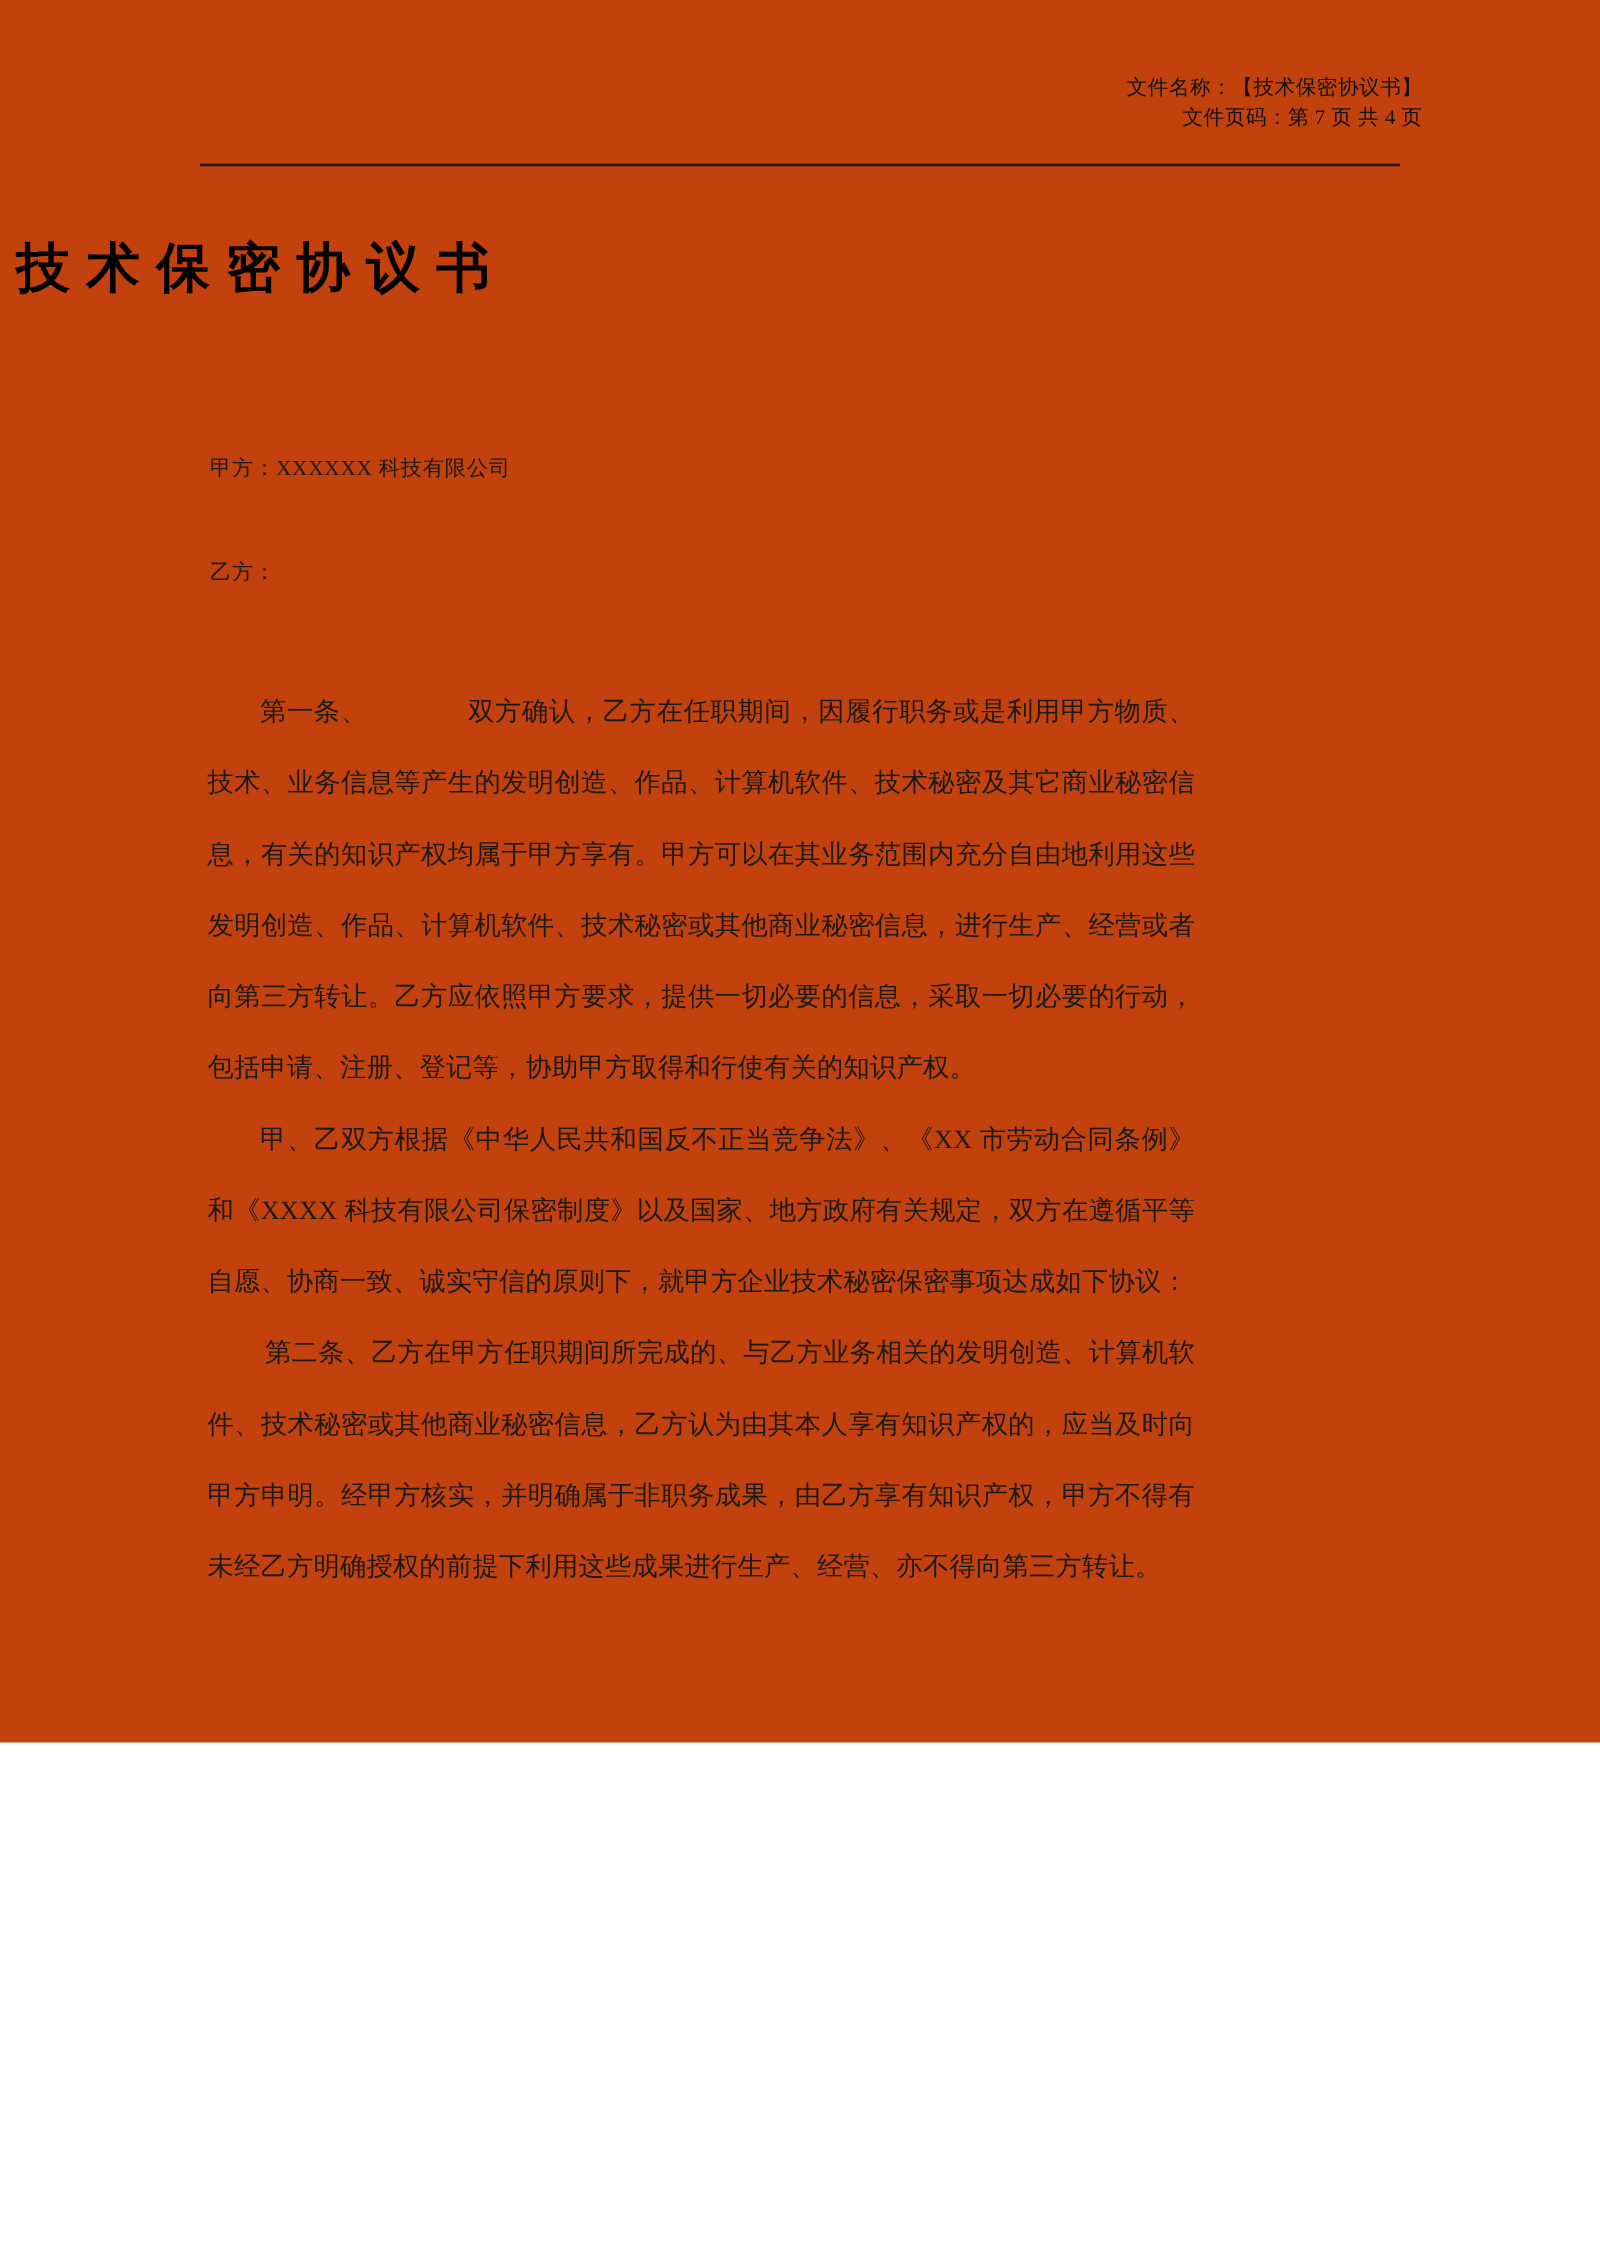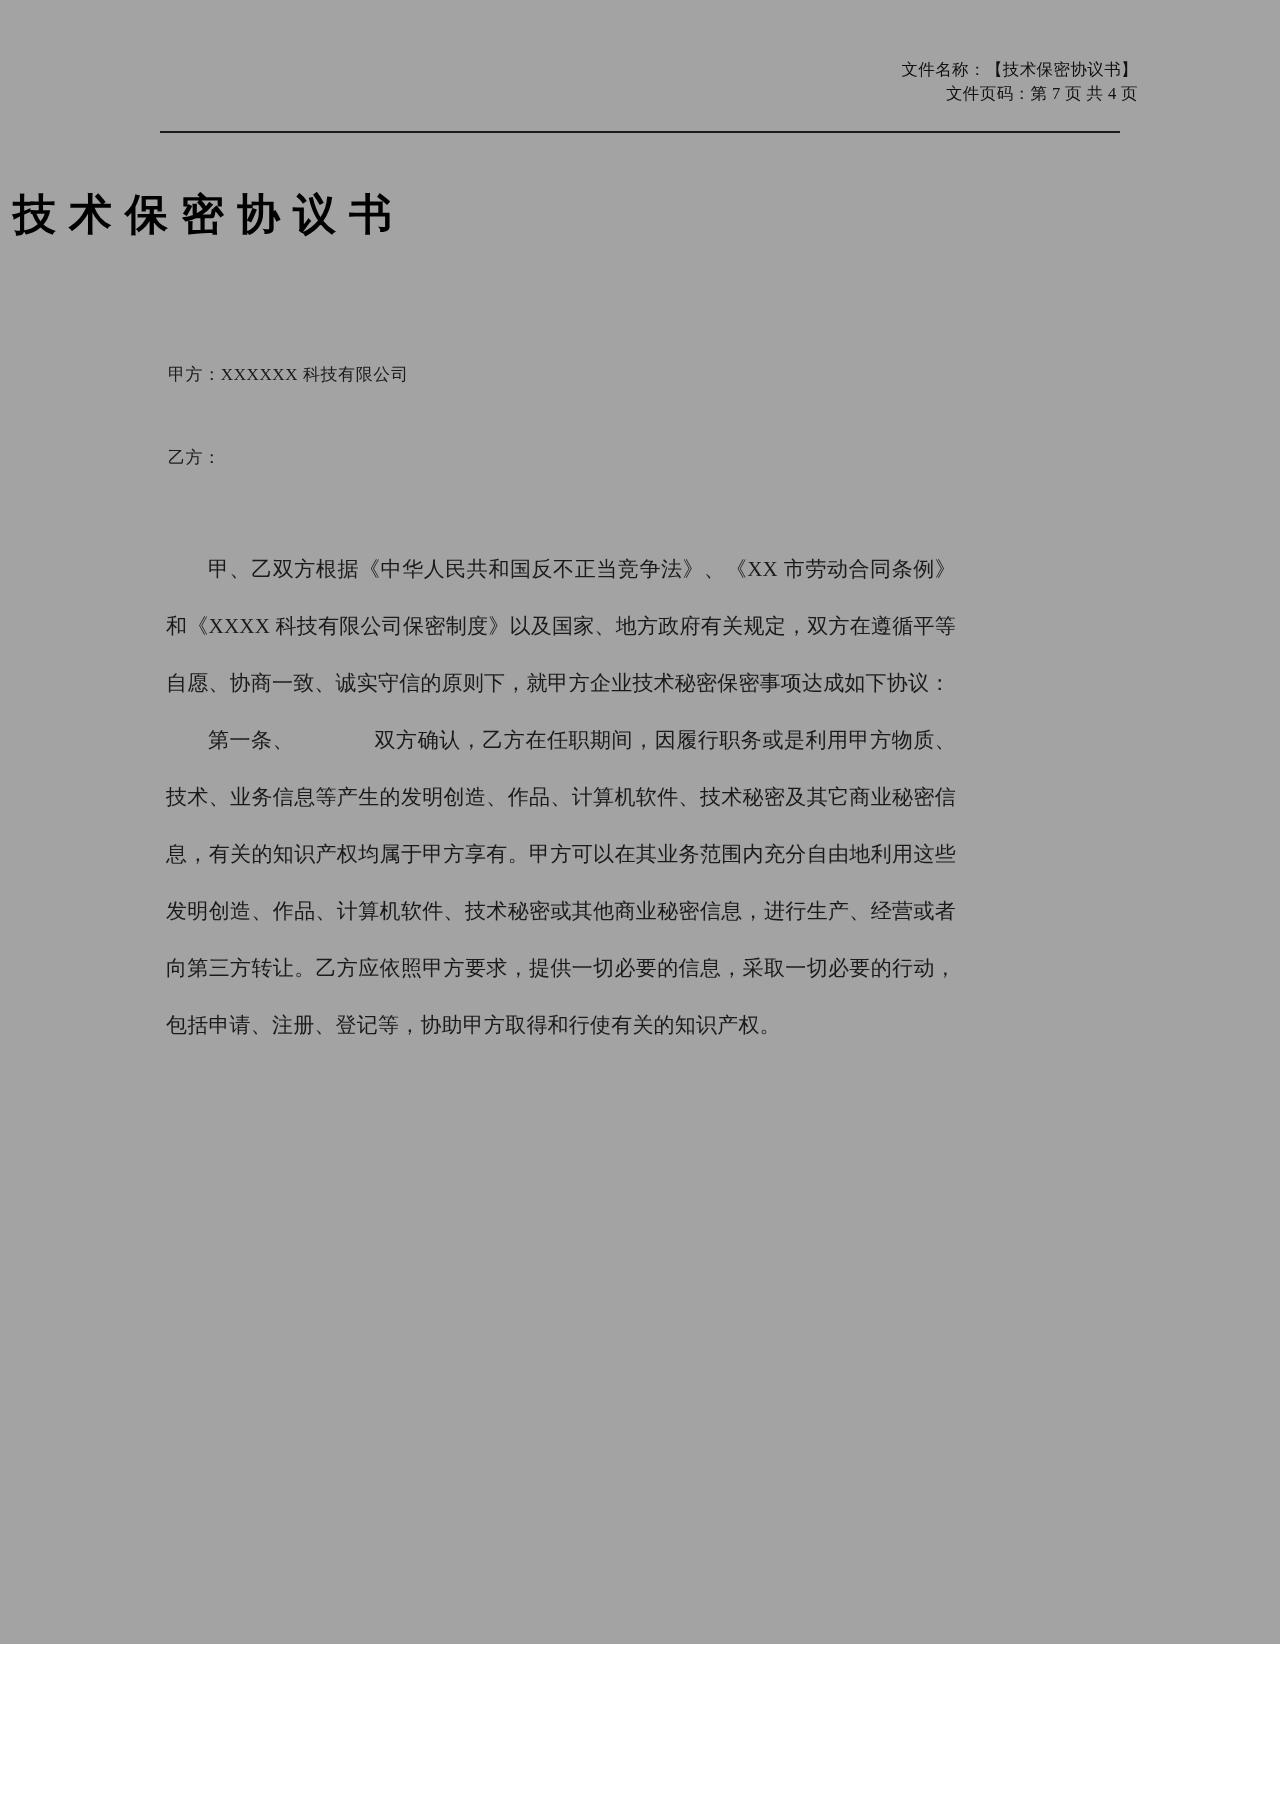--- a/index.html
+++ b/index.html
@@ -10,25 +10,25 @@
   body {
     width: 1280px;
     height: 1810px;
     font-family: "Liberation Serif", "DejaVu Serif", serif;
     color: #1a1a1a;
     position: relative;
     overflow: hidden;
   }
   .page {
     width: 1280px;
-    height: 1644px;
+    height: 1394px;
     box-sizing: border-box;
     padding: 0;
     position: relative;
-    background: #a3a3a3;
+    background: #c2410c;
   }
 
   
   .header-block {
     position: absolute;
     top: 58px;
     right: 142px;
     text-align: right;
     font-size: 16.5px;
     line-height: 24px;
@@ -108,21 +108,22 @@
 
   <div class="header-rule"></div>
 
   <div class="doc-title">技术保密协议书</div>
 
   <div class="party party-a">甲方：XXXXXX 科技有限公司</div>
   <div class="party party-b">乙方：</div>
 
   <div class="body-block">
 
+    <p class="para"><span class="clause-label">第一条、</span><span class="gap"></span><span>双方确认，乙方在任职期间，因履行职务或是利用甲方物质、技术、业务信息等产生的发明创造、作品、计算机软件、技术秘密及其它商业秘密信息，有关的知识产权均属于甲方享有。甲方可以在其业务范围内充分自由地利用这些发明创造、作品、计算机软件、技术秘密或其他商业秘密信息，进行生产、经营或者向第三方转让。乙方应依照甲方要求，提供一切必要的信息，采取一切必要的行动，包括申请、注册、登记等，协助甲方取得和行使有关的知识产权。</span></p>
+
     <p class="para">甲、乙双方根据《中华人民共和国反不正当竞争法》、《XX 市劳动合同条例》和《XXXX 科技有限公司保密制度》以及国家、地方政府有关规定，双方在遵循平等自愿、协商一致、诚实守信的原则下，就甲方企业技术秘密保密事项达成如下协议：</p>
 
-    <p class="para"><span class="clause-label">第一条、</span><span class="gap"></span><span>双方确认，乙方在任职期间，因履行职务或是利用甲方物质、技术、业务信息等产生的发明创造、作品、计算机软件、技术秘密及其它商业秘密信息，有关的知识产权均属于甲方享有。甲方可以在其业务范围内充分自由地利用这些发明创造、作品、计算机软件、技术秘密或其他商业秘密信息，进行生产、经营或者向第三方转让。乙方应依照甲方要求，提供一切必要的信息，采取一切必要的行动，包括申请、注册、登记等，协助甲方取得和行使有关的知识产权。</span></p>
-
+    <p class="para indent-wide">第二条、乙方在甲方任职期间所完成的、与乙方业务相关的发明创造、计算机软件、技术秘密或其他商业秘密信息，乙方认为由其本人享有知识产权的，应当及时向甲方申明。经甲方核实，并明确属于非职务成果，由乙方享有知识产权，甲方不得有未经乙方明确授权的前提下利用这些成果进行生产、经营、亦不得向第三方转让。</p>
 
 
   </div>
 
 </div>
 
 </body></html>

